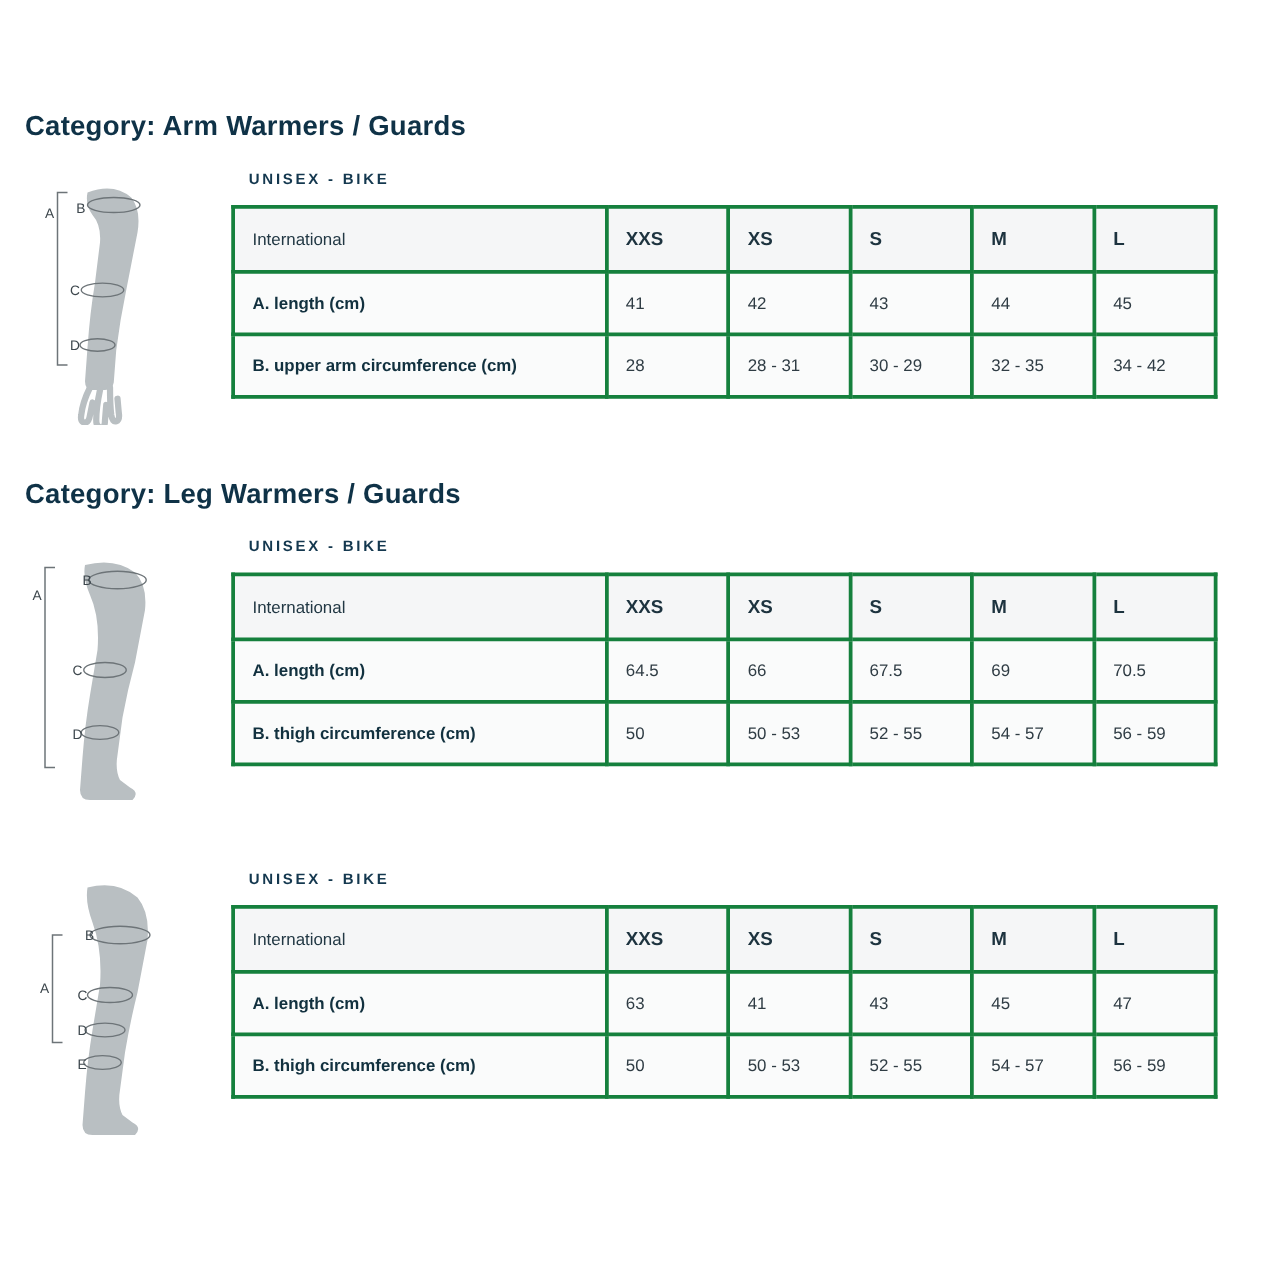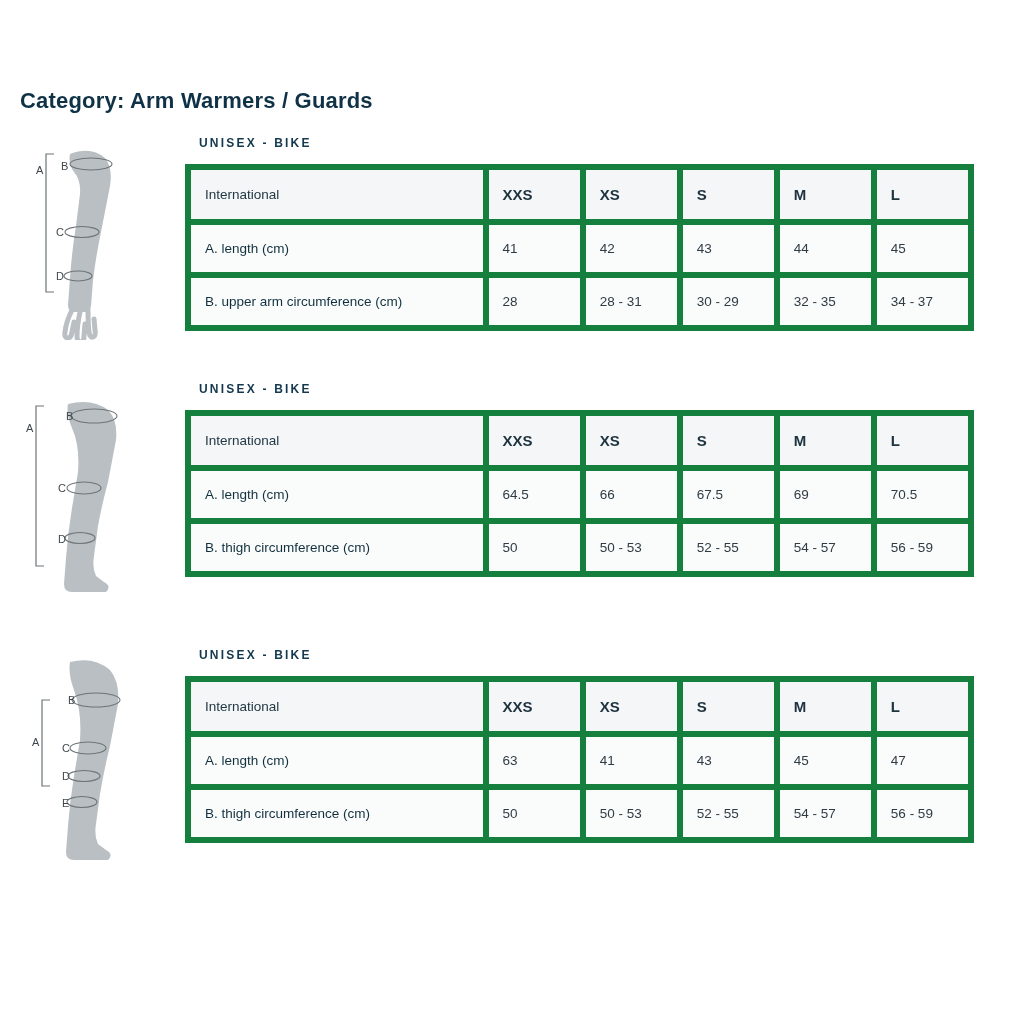--- a/index.html
+++ b/index.html
@@ -50,42 +50,42 @@
     color: #14384f;
     letter-spacing: 2.2px;
     margin: 0 0 14px 14px;
   }
   table {
     border-collapse: collapse;
     width: 100%;
     table-layout: fixed;
   }
   th, td {
-    border: 6px solid #15803d;
+    border: 3px solid #15803d;
     font-size: 13.5px;
     color: #2f3c44;
     padding: 16px 14px;
     text-align: left;
     font-weight: normal;
     background: #fafbfb;
   }
   thead th {
     background: #f5f6f7;
     color: #1d333f;
   }
   thead th.hdr-label {
     font-weight: normal;
     color: #223844;
   }
   thead th.hdr-size {
     font-weight: bold;
     font-size: 15px;
   }
   tbody td.row-label {
-    font-weight: normal;
+    font-weight: bold;
     color: #12313f;
   }
   .col-label { width: 38%; }
   .col-size { width: 12.4%; }
   svg { display: block; }
   .sec1 { padding-top: 88px; }
   .sec2 { padding-top: 42px; }
   .sec3 { padding-top: 42px; }
 </style>
 </head>
@@ -135,29 +135,30 @@
               <td>43</td>
               <td>44</td>
               <td>45</td>
             </tr>
             <tr>
               <td class="row-label">B. upper arm circumference (cm)</td>
               <td>28</td>
               <td>28 - 31</td>
               <td>30 - 29</td>
               <td>32 - 35</td>
-              <td>34 - 37</td>
+              <td>34 - 42</td>
             </tr>
           </tbody>
         </table>
       </div>
     </div>
   </div>
 
   <div class="section sec2">
+    <div class="section-title">Category: Leg Warmers / Guards</div>
     <div class="section-body">
       <div class="figure">
         <svg width="150" height="220" viewBox="0 0 150 220">
           <path d="M36 20 L28 20 L28 180 L36 180" fill="none" stroke="#6d7478" stroke-width="1.2"></path>
           <text x="18" y="46" font-family="Liberation Sans, sans-serif" font-size="11" fill="#3d474d">A</text>
 
           <path d="M60 18 Q84 12 100 24 Q110 34 108 54 L100 96 Q94 118 90 140 L86 170 Q84 182 88 190 L96 196 Q104 200 98 206 L64 206 Q56 206 56 198 L58 172 Q60 146 64 122 L70 86 Q72 60 64 42 Q58 28 60 18 Z" fill="#b9bfc2"></path>
           <ellipse cx="86" cy="30" rx="23" ry="7" fill="none" stroke="#6d7478" stroke-width="1.1"></ellipse>
           <ellipse cx="76" cy="102" rx="17" ry="6" fill="none" stroke="#6d7478" stroke-width="1.1"></ellipse>
           <ellipse cx="72" cy="152" rx="15" ry="5.5" fill="none" stroke="#6d7478" stroke-width="1.1"></ellipse>

